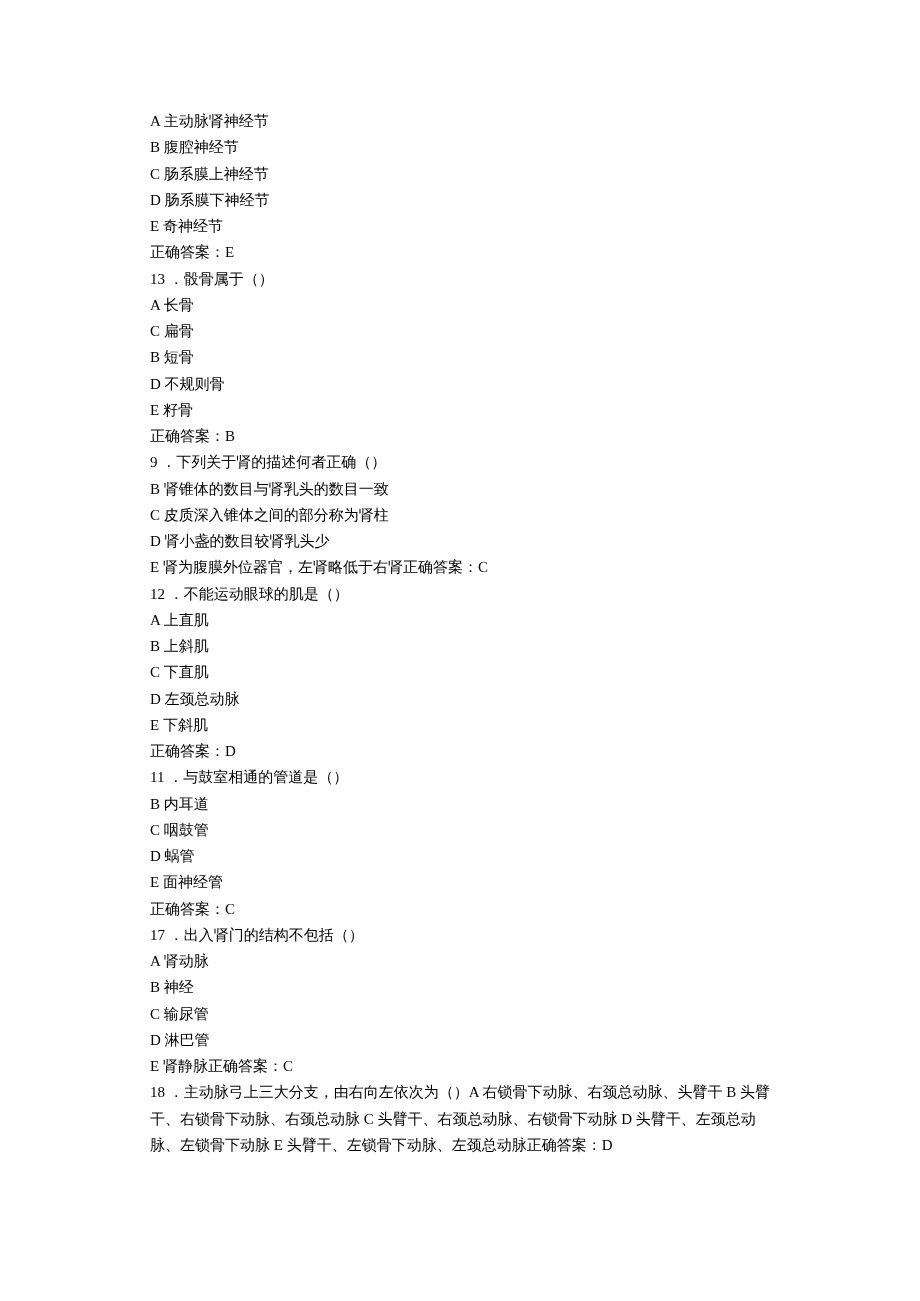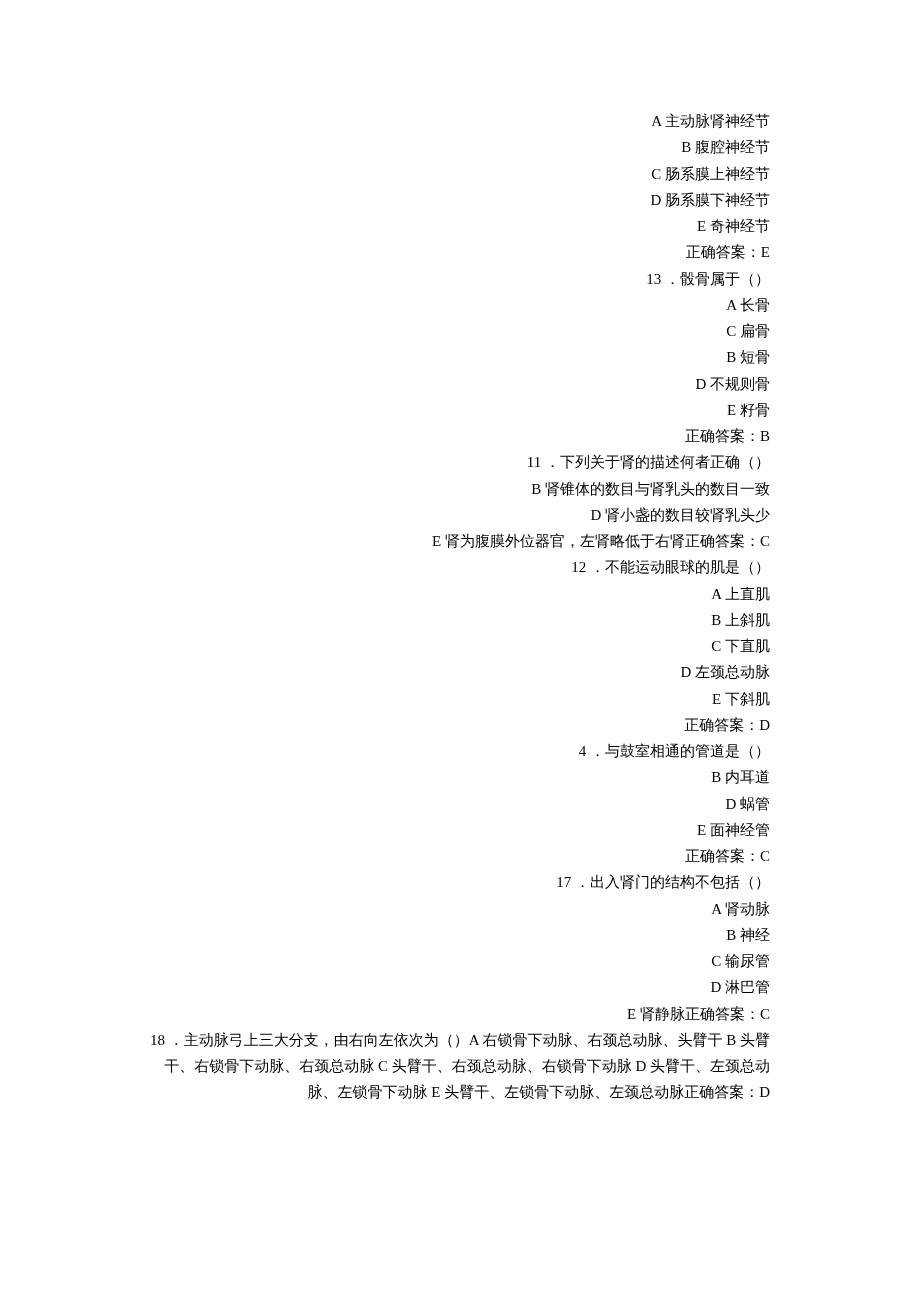--- a/index.html
+++ b/index.html
@@ -9,21 +9,20 @@
     font-family: "SimSun", "宋体", serif;
     font-size: 15px;
     color: #000000;
     line-height: 1.75;
   }
   .page {
     width: 920px;
     min-height: 1301px;
     box-sizing: border-box;
     padding: 108px 150px 60px 150px;
-    text-align: right;
   }
   .line {
     white-space: pre-wrap;
   }
 </style>
 </head>
 <body>
 
 <div class="page">
 
@@ -35,35 +34,37 @@
   <div class="line">正确答案：E</div>
 
   <div class="line">13 ．骰骨属于（）</div>
   <div class="line">A 长骨</div>
   <div class="line">C 扁骨</div>
   <div class="line">B 短骨</div>
   <div class="line">D 不规则骨</div>
   <div class="line">E 籽骨</div>
   <div class="line">正确答案：B</div>
 
-  <div class="line">11 ．下列关于肾的描述何者正确（）</div>
+  <div class="line">9 ．下列关于肾的描述何者正确（）</div>
   <div class="line">B 肾锥体的数目与肾乳头的数目一致</div>
+  <div class="line">C 皮质深入锥体之间的部分称为肾柱</div>
   <div class="line">D 肾小盏的数目较肾乳头少</div>
   <div class="line">E 肾为腹膜外位器官，左肾略低于右肾正确答案：C</div>
 
   <div class="line">12 ．不能运动眼球的肌是（）</div>
   <div class="line">A 上直肌</div>
   <div class="line">B 上斜肌</div>
   <div class="line">C 下直肌</div>
   <div class="line">D 左颈总动脉</div>
   <div class="line">E 下斜肌</div>
   <div class="line">正确答案：D</div>
 
-  <div class="line">4 ．与鼓室相通的管道是（）</div>
+  <div class="line">11 ．与鼓室相通的管道是（）</div>
   <div class="line">B 内耳道</div>
+  <div class="line">C 咽鼓管</div>
   <div class="line">D 蜗管</div>
   <div class="line">E 面神经管</div>
   <div class="line">正确答案：C</div>
 
   <div class="line">17 ．出入肾门的结构不包括（）</div>
   <div class="line">A 肾动脉</div>
   <div class="line">B 神经</div>
   <div class="line">C 输尿管</div>
   <div class="line">D 淋巴管</div>
   <div class="line">E 肾静脉正确答案：C</div>

